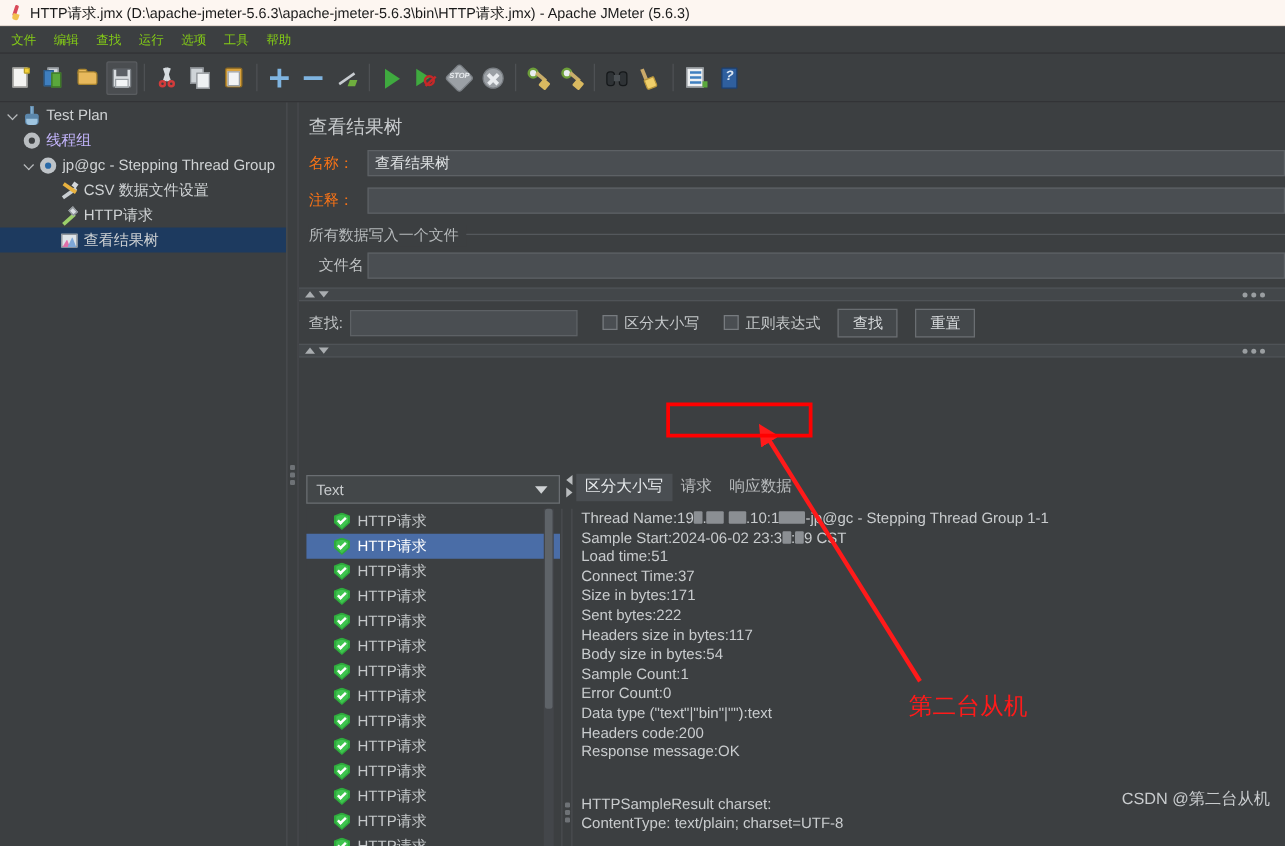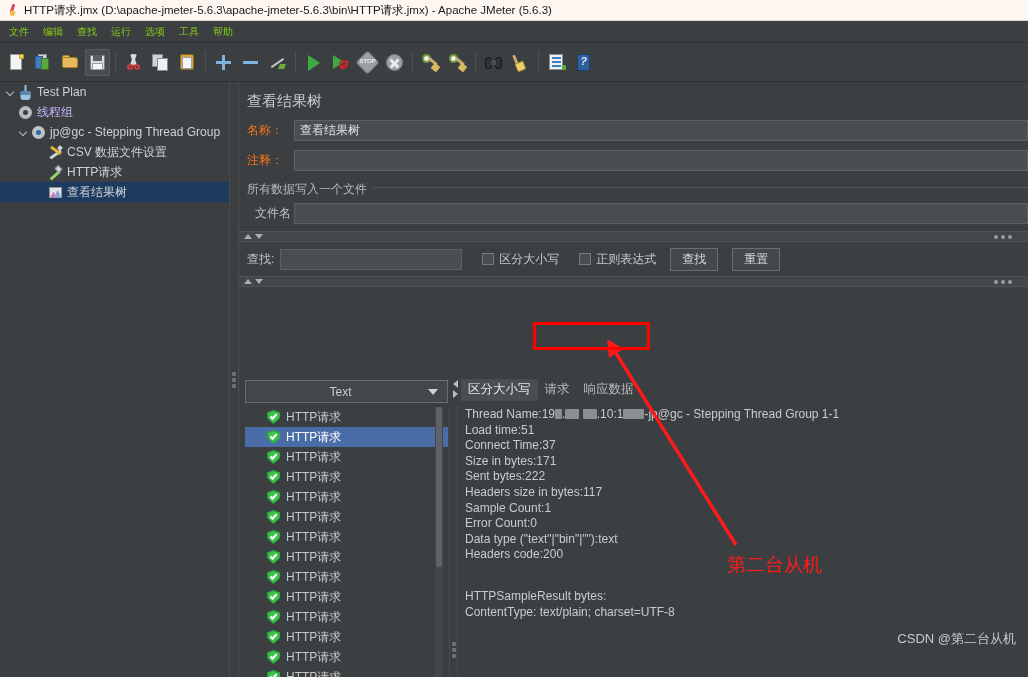--- a/index.html
+++ b/index.html
@@ -215,21 +215,21 @@
     font-size:12px;margin-left:14px;display:flex;align-items:center;justify-content:center;padding:0 8px;
     font-family:"Liberation Sans",sans-serif;
   }
 
   
   .resarea { position:absolute; left:0; top:294px; width:789px; height:301px; }
   .combo {
     position:absolute; left:6px; top:4px; width:203px; height:23px;
     background:#434749; border:1px solid #6a6e72; display:flex;align-items:center;
   }
-  .combo .ctext { font-size:12px;color:#c8cbcd;padding-left:7px;flex:1;text-align:center;}
+  .combo .ctext { font-size:12px;color:#c8cbcd;padding-left:7px;flex:1;}
   .combo .carrow { width:0;height:0;border-left:5px solid transparent;border-right:5px solid transparent;border-top:6px solid #cfd2d4;margin-right:9px;}
 
   .tabstrip { position:absolute; left:212px; top:0px; width:577px; height:25px; display:flex; align-items:flex-end; }
   .tabarrows { width:10px; height:25px; position:relative; flex:none; }
   .tabarrows .la { position:absolute; left:2px; top:4px; width:0;height:0;border-top:4px solid transparent;border-bottom:4px solid transparent;border-right:5px solid #b9bcbe;}
   .tabarrows .ra { position:absolute; left:2px; top:14px; width:0;height:0;border-top:4px solid transparent;border-bottom:4px solid transparent;border-left:5px solid #b9bcbe;}
   .tab { font-size:12.5px;color:#b9bcbe;padding:3px 7px 4px 7px; height:22px; display:flex;align-items:center;}
   .tab.active { background:#4a4e52; color:#e6e9eb; }
 
   .listpane {
@@ -708,32 +708,35 @@
           <span class="dots">
               <span></span>
               <span></span>
               <span></span>
             </span>
         </div>
 
         <div class="detail">
           <div id="detail-block-1">
               <div class="ln">Thread Name:19<span style="display:inline-block;width:7px;height:10px;background:#8b8f93;vertical-align:-1px;border-radius:1px;"></span>.<span style="display:inline-block;width:14px;height:10px;background:#8b8f93;vertical-align:-1px;border-radius:1px;"></span> <span style="display:inline-block;width:14px;height:10px;background:#8b8f93;vertical-align:-1px;border-radius:1px;"></span>.10:1<span style="display:inline-block;width:21px;height:10px;background:#8b8f93;vertical-align:-1px;border-radius:1px;"></span>-jp@gc - Stepping Thread Group 1-1</div>
+              <div class="ln">Sample Start:2024-06-02 23:3<span style="display:inline-block;width:7px;height:10px;background:#8b8f93;vertical-align:-1px;border-radius:1px;"></span>:<span style="display:inline-block;width:7px;height:10px;background:#8b8f93;vertical-align:-1px;border-radius:1px;"></span>9 CST</div>
               <div class="ln">Load time:51</div>
               <div class="ln">Connect Time:37</div>
               <div class="ln">Size in bytes:171</div>
               <div class="ln">Sent bytes:222</div>
               <div class="ln">Headers size in bytes:117</div>
+              <div class="ln">Body size in bytes:54</div>
               <div class="ln">Sample Count:1</div>
               <div class="ln">Error Count:0</div>
               <div class="ln">Data type ("text"|"bin"|""):text</div>
               <div class="ln">Headers code:200</div>
+              <div class="ln">Response message:OK</div>
             </div>
           <div id="detail-block-2" class="blk2">
-              <div class="ln">HTTPSampleResult bytes:</div>
+              <div class="ln">HTTPSampleResult charset:</div>
               <div class="ln">ContentType: text/plain; charset=UTF-8</div>
             </div>
         </div>
 
       </div>
     </div>
   </div>
 
   <div class="annot-rect"></div>
 

